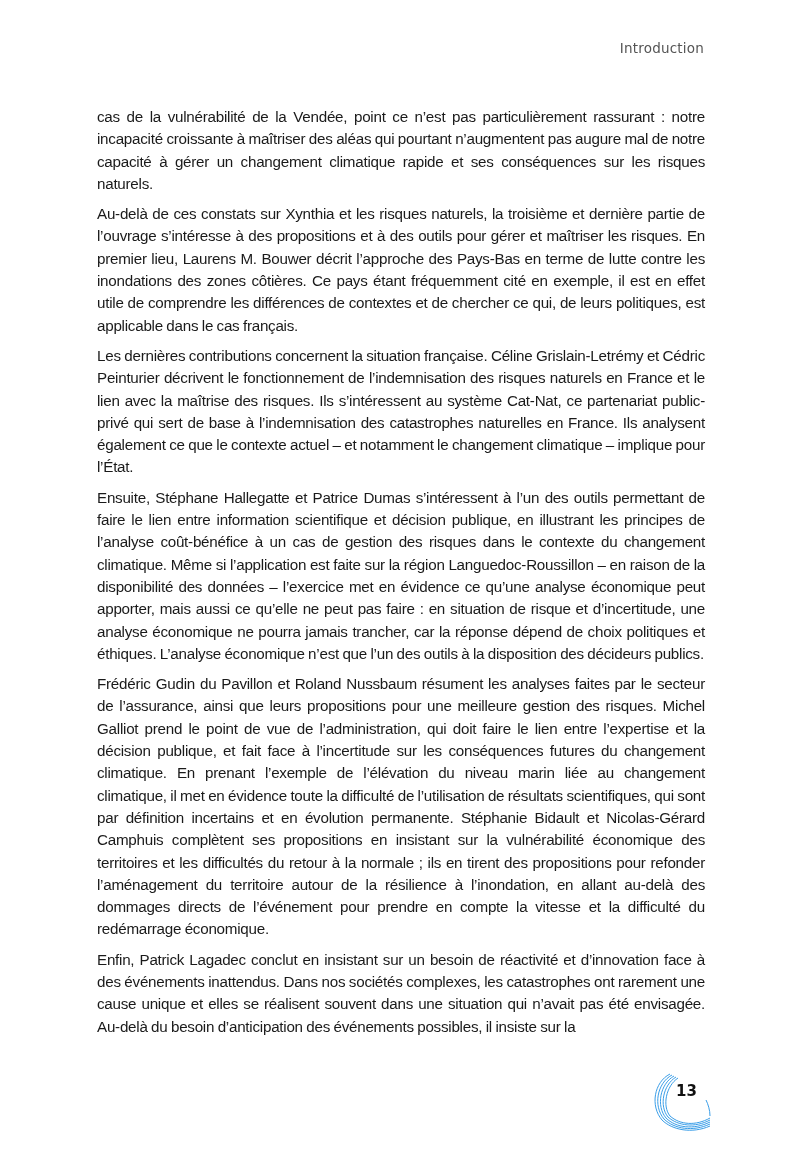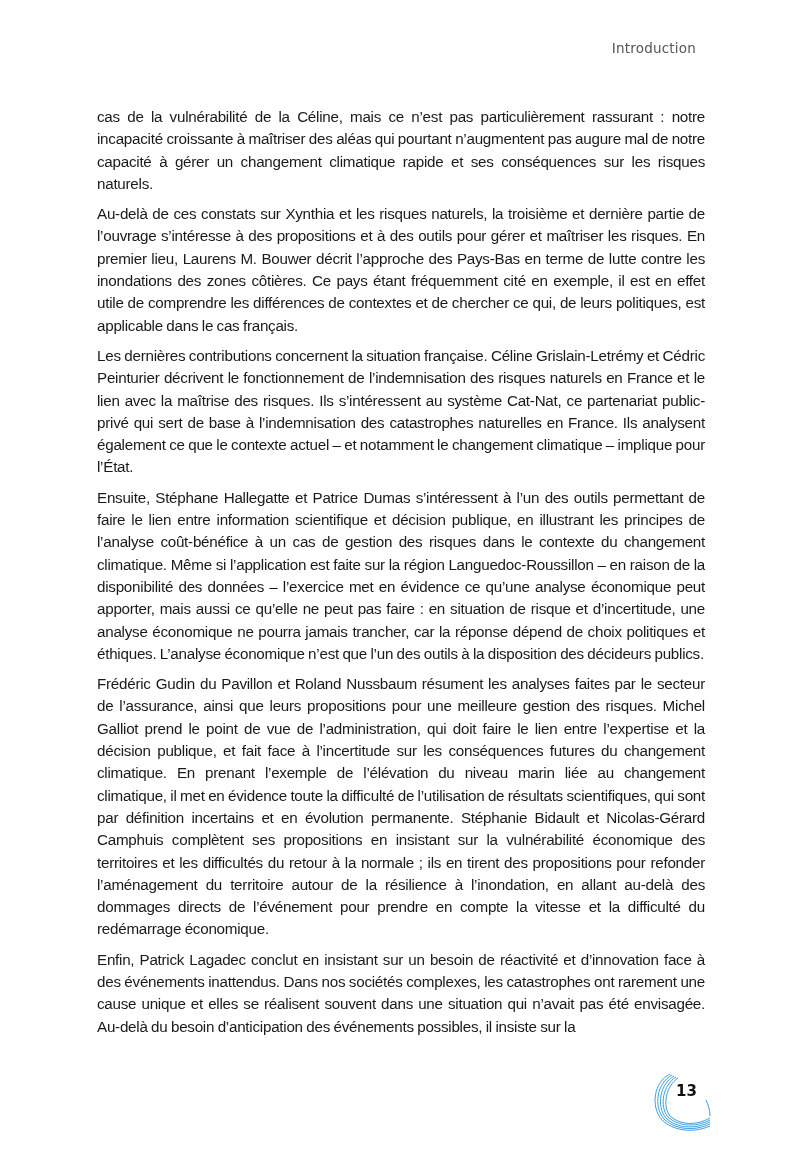--- a/index.html
+++ b/index.html
@@ -1,18 +1,18 @@
 <!DOCTYPE html>
 <html><head>
   <meta charset="utf-8">
   <style>
     html, body { margin: 0; padding: 0; background: #ffffff; }
     body { width: 800px; height: 1158px; position: relative; overflow: hidden; }
     .running-header {
-      position: absolute; top: 40px; right: 104px;
+      position: absolute; top: 40px; right: 96px;
       font-family: "DejaVu Sans", sans-serif; font-size: 13.5px; color: #555555;
       letter-spacing: 0.2px;
     }
     .body-text {
       position: absolute; left: 97px; top: 106px; width: 608px;
       font-family: "Liberation Sans", sans-serif; font-size: 15.2px;
       line-height: 22.3px; color: #1a1a1a; text-align: justify;
       letter-spacing: -0.25px; word-spacing: -0.5px;
     }
     .body-text p { margin: 0 0 8px 0; }
@@ -24,21 +24,21 @@
       position: absolute; left: 20px; top: 14px;
       font-family: "DejaVu Sans", sans-serif; font-weight: bold; font-size: 15px; color: #111111; margin-left: 8px;
     }
   </style>
 </head>
 <body>
 
 <div class="running-header">Introduction</div>
 
 <div class="body-text">
-  <p>cas de la vulnérabilité de la Céline, mais ce n’est pas particulièrement rassurant : notre incapacité croissante à maîtriser des aléas qui pourtant n’augmentent pas augure mal de notre capacité à gérer un changement climatique rapide et ses conséquences sur les risques naturels.</p>
+  <p>cas de la vulnérabilité de la Vendée, point ce n’est pas particulièrement rassurant : notre incapacité croissante à maîtriser des aléas qui pourtant n’augmentent pas augure mal de notre capacité à gérer un changement climatique rapide et ses conséquences sur les risques naturels.</p>
   <p>Au-delà de ces constats sur Xynthia et les risques naturels, la troisième et dernière partie de l’ouvrage s’intéresse à des propositions et à des outils pour gérer et maîtriser les ris­ques. En premier lieu, Laurens M. Bouwer décrit l’approche des Pays-Bas en terme de lutte contre les inondations des zones côtières. Ce pays étant fréquemment cité en exemple, il est en effet utile de comprendre les différences de contextes et de chercher ce qui, de leurs politiques, est applicable dans le cas français.</p>
   <p>Les dernières contributions concernent la situation française. Céline Grislain-Letrémy et Cédric Peinturier décrivent le fonctionnement de l’indemnisation des risques naturels en France et le lien avec la maîtrise des risques. Ils s’intéressent au système Cat-Nat, ce partenariat public-privé qui sert de base à l’indemnisation des catastrophes naturelles en France. Ils analysent également ce que le contexte actuel – et notamment le change­ment climatique – implique pour l’État.</p>
   <p>Ensuite, Stéphane Hallegatte et Patrice Dumas s’intéressent à l’un des outils permettant de faire le lien entre information scientifique et décision publique, en illustrant les prin­cipes de l’analyse coût-bénéfice à un cas de gestion des risques dans le contexte du chan­gement climatique. Même si l’application est faite sur la région Languedoc-Roussillon – en raison de la disponibilité des données – l’exercice met en évidence ce qu’une ana­lyse économique peut apporter, mais aussi ce qu’elle ne peut pas faire : en situation de risque et d’incertitude, une analyse économique ne pourra jamais trancher, car la réponse dépend de choix politiques et éthiques. L’analyse économique n’est que l’un des outils à la disposition des décideurs publics.</p>
   <p>Frédéric Gudin du Pavillon et Roland Nussbaum résument les analyses faites par le sec­teur de l’assurance, ainsi que leurs propositions pour une meilleure gestion des risques. Michel Galliot prend le point de vue de l’administration, qui doit faire le lien entre l’ex­pertise et la décision publique, et fait face à l’incertitude sur les conséquences futures du changement climatique. En prenant l’exemple de l’élévation du niveau marin liée au changement climatique, il met en évidence toute la difficulté de l’utilisation de résultats scientifiques, qui sont par définition incertains et en évolution permanente. Stéphanie Bidault et Nicolas-Gérard Camphuis complètent ses propositions en insistant sur la vul­nérabilité économique des territoires et les difficultés du retour à la normale ; ils en tirent des propositions pour refonder l’aménagement du territoire autour de la résilience à l’inondation, en allant au-delà des dommages directs de l’événement pour prendre en compte la vitesse et la difficulté du redémarrage économique.</p>
   <p>Enfin, Patrick Lagadec conclut en insistant sur un besoin de réactivité et d’innovation face à des événements inattendus. Dans nos sociétés complexes, les catastrophes ont rare­ment une cause unique et elles se réalisent souvent dans une situation qui n’avait pas été envisagée. Au-delà du besoin d’anticipation des événements possibles, il insiste sur la</p>
 </div>
 
 <div class="folio">
   <svg width="70" height="70" viewBox="0 0 70 70">
     <g fill="none" stroke="#3a9ee8" stroke-width="1">

